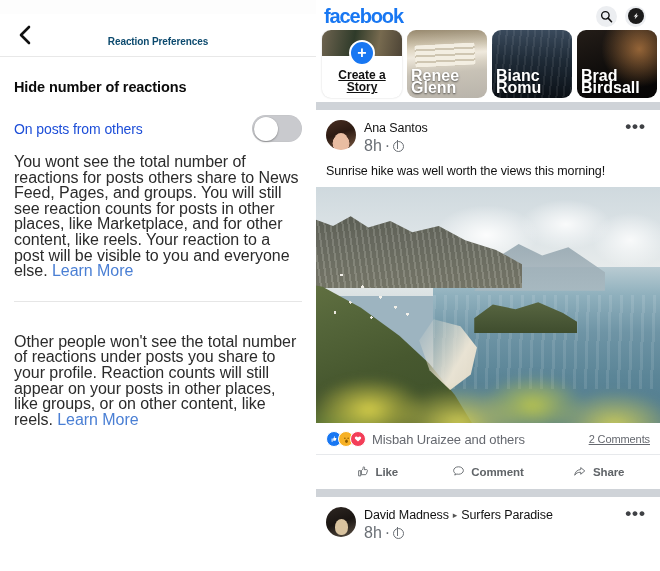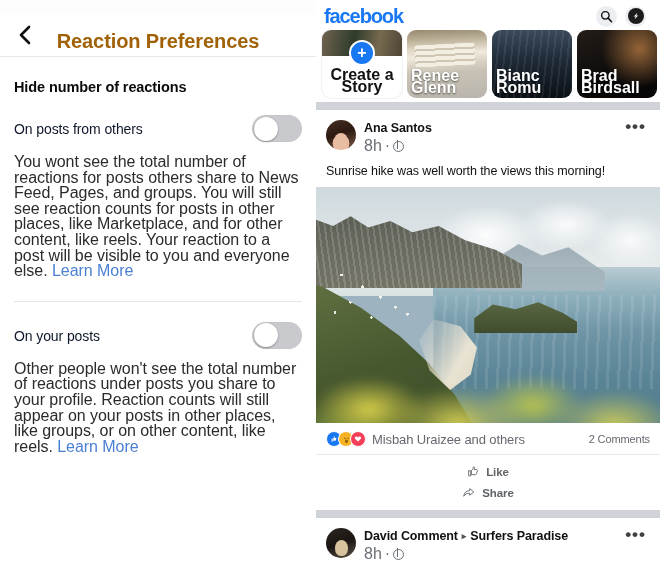--- a/index.html
+++ b/index.html
@@ -27,34 +27,34 @@
     border-bottom:1px solid #e8e8e8;
     position:relative;
   }
   .back-chev{
     width:22px;height:22px;display:flex;align-items:center;justify-content:center;
     flex:0 0 22px;cursor:pointer;
   }
   .back-chev svg{display:block;}
   .l-title{
     position:absolute;left:0;right:0;text-align:center;
-    font-size:20px;font-weight:bold;color:#a16207;
+    font-size:10px;font-weight:bold;color:#0c4a6e;
     letter-spacing:-0.1px;pointer-events:none;margin-top:12px;
   }
   .l-section-head{
     padding:22px 14px 20px 14px;
     font-size:14.5px;font-weight:bold;color:#0b0b0b;
     letter-spacing:-0.1px;
   }
   .pref-row{
     display:flex;align-items:flex-start;justify-content:space-between;
     padding:0 14px;
   }
   .pref-label{
-    font-size:14px;color:#0f172a;
+    font-size:14px;color:#1d4ed8;
     padding-top:6px;letter-spacing:-0.1px;
   }
   .toggle{
     width:50px;height:27px;border-radius:14px;
     background:#c9cace;position:relative;flex:0 0 50px;
     cursor:pointer;box-shadow:inset 0 0 0 0.5px rgba(0,0,0,.04);
   }
   .toggle .knob{
     position:absolute;top:1.5px;left:1.5px;
     width:24px;height:24px;border-radius:50%;
@@ -124,21 +124,21 @@
   }
   .create .plus{
     position:absolute;left:50%;top:10px;transform:translateX(-50%);
     width:22px;height:22px;border-radius:50%;background:#1877f2;
     border:2.5px solid #ffffff;
     display:flex;align-items:center;justify-content:center;
     color:#fff;font-size:16px;line-height:0;font-weight:bold;
   }
   .create .label{
     color:#111;text-shadow:none;text-align:center;
-    bottom:5px;font-size:16px;line-height:12px;
+    bottom:5px;font-size:12px;line-height:12px;text-decoration:underline;
   }
   
   .art-books{
     background:
       linear-gradient(180deg,rgba(0,0,0,.18),rgba(0,0,0,0) 30%),
       linear-gradient(175deg,#b9a786 0%,#d8cdb6 22%,#efe9dd 38%,#d9d2c4 50%,#c8c2b6 62%,#b9b4ab 100%);
   }
   .art-books:after{
     content:"";position:absolute;left:8px;right:12px;top:14px;height:22px;
     background:repeating-linear-gradient(180deg,#f3eee2 0 4px,#cfc6b2 4px 6px);
@@ -173,21 +173,21 @@
     content:"";position:absolute;left:8px;top:13px;width:14px;height:16px;border-radius:50% 50% 45% 45%;
     background:#e9bda2;
   }
   .av-david{background:linear-gradient(160deg,#2e2722 0%,#1a1512 50%,#5c5144 100%);}
   .av-david:after{
     content:"";position:absolute;left:9px;top:12px;width:13px;height:16px;border-radius:50% 50% 45% 45%;
     background:#d9c39f;
   }
   .post-meta{flex:1;min-width:0;padding-top:1px;}
   .post-name{
-    font-size:12.5px;font-weight:bold;color:#111;
+    font-size:12.5px;font-weight:normal;color:#111;
     display:flex;align-items:center;gap:4px;letter-spacing:-0.1px;
   }
   .arrow-sep{color:#555;font-size:9px;}
   .post-sub{
     font-size:16px;color:#6a6f75;margin-top:2px;
     display:flex;align-items:center;gap:3px;
   }
   .globe{
     width:9px;height:9px;border-radius:50%;
     border:1.1px solid #6a6f75;position:relative;display:inline-block;
@@ -267,23 +267,23 @@
     width:14px;height:14px;border-radius:50%;
     border:1.4px solid #ffffff;margin-left:-4px;
     display:flex;align-items:center;justify-content:center;
     font-size:8px;color:#fff;
   }
   .r:first-child{margin-left:0;}
   .r-like{background:#1877f2;}
   .r-wow{background:#f7b125;color:#8a5a00;}
   .r-love{background:#f33e58;}
   .react-names{font-size:13px;color:#65686f;letter-spacing:-0.1px;}
-  .react-count{margin-left:auto;font-size:11px;color:#65686f;letter-spacing:-0.1px;cursor:pointer;}
-
-  .action-bar{display:flex;padding:6px 6px 7px 6px;flex-direction:column;}
+  .react-count{margin-left:auto;font-size:11px;color:#65686f;letter-spacing:-0.1px;cursor:pointer;text-decoration:underline;}
+
+  .action-bar{display:flex;padding:6px 6px 7px 6px;}
   .action{
     flex:1;display:flex;align-items:center;justify-content:center;gap:6px;
     font-size:11.5px;font-weight:bold;color:#606468;cursor:pointer;padding:4px 0;
     letter-spacing:-0.1px;
   }
 </style>
 </head>
 <body>
 
 <div class="screen">
@@ -308,26 +308,20 @@
         <div class="toggle">
           <div class="knob"></div>
         </div>
       </div>
       <div class="pref-desc"><span>You wont see the total number of reactions for posts others share to News Feed, Pages, and groups. You will still see reaction counts for posts in other places, like Marketplace, and for other content, like reels. Your reaction to a post will be visible to you and everyone else. </span><span class="lnk">Learn More</span></div>
     </div>
 
     <div class="divider"></div>
 
     <div class="pref-block-2">
-      <div class="pref-row">
-        <div class="pref-label">On your posts</div>
-        <div class="toggle">
-          <div class="knob"></div>
-        </div>
-      </div>
       <div class="pref-desc"><span>Other people won't see the total number of reactions under posts you share to your profile. Reaction counts will still appear on your posts in other places, like groups, or on other content, like reels. </span><span class="lnk">Learn More</span></div>
     </div>
   </div>
 
   <div class="right">
 
     <div class="fb-topbar">
       <div class="fb-logo">facebook</div>
       <div class="fb-top-icons">
         <div class="circ-btn">
@@ -438,36 +432,42 @@
       </div>
 
       <div class="action-bar">
         <div class="action">
           <svg width="13" height="13" viewBox="0 0 16 16" aria-hidden="true">
             <path d="M2 7h2.6v6.4H2zM5.4 6.9c1.6-1.1 2.2-2.4 2.2-4 0-.9 1.8-1 1.8.5 0 .8-.3 1.6-.6 2.3h3.1c.9 0 1.3.9.9 1.6l-1.2 3.6c-.2.6-.7 1-1.4 1H5.4z" fill="none" stroke="#606468" stroke-width="1.1" stroke-linejoin="round"></path>
           </svg>
           <span>Like</span>
         </div>
         <div class="action">
+          <svg width="13" height="13" viewBox="0 0 16 16" aria-hidden="true">
+            <path d="M8 2.2c3.3 0 6 2 6 4.6s-2.7 4.6-6 4.6c-.7 0-1.4-.1-2-.3l-2.6 1.3.7-2.1C2.8 9.5 2 8.3 2 6.8 2 4.2 4.7 2.2 8 2.2z" fill="none" stroke="#606468" stroke-width="1.1" stroke-linejoin="round"></path>
+          </svg>
+          <span>Comment</span>
+        </div>
+        <div class="action">
           <svg width="14" height="13" viewBox="0 0 17 16" aria-hidden="true">
             <path d="M9.4 3.2v2.4C4.8 5.9 2.6 8.6 2 12.6c1.6-2.6 3.8-3.7 7.4-3.7v2.5l5-4.1z" fill="none" stroke="#606468" stroke-width="1.1" stroke-linejoin="round"></path>
           </svg>
           <span>Share</span>
         </div>
       </div>
     </div>
 
     <div class="feed-gap"></div>
 
     <div class="post">
       <div class="post-head">
         <div class="avatar av-david"></div>
         <div class="post-meta">
           <div class="post-name">
-            <span>David Comment</span>
+            <span>David Madness</span>
             <span class="arrow-sep">▸</span>
             <span>Surfers Paradise</span>
           </div>
           <div class="post-sub">
             <span>8h</span>
             <span>·</span>
             <span class="globe"></span>
           </div>
         </div>
         <div class="post-dots">•••</div>

